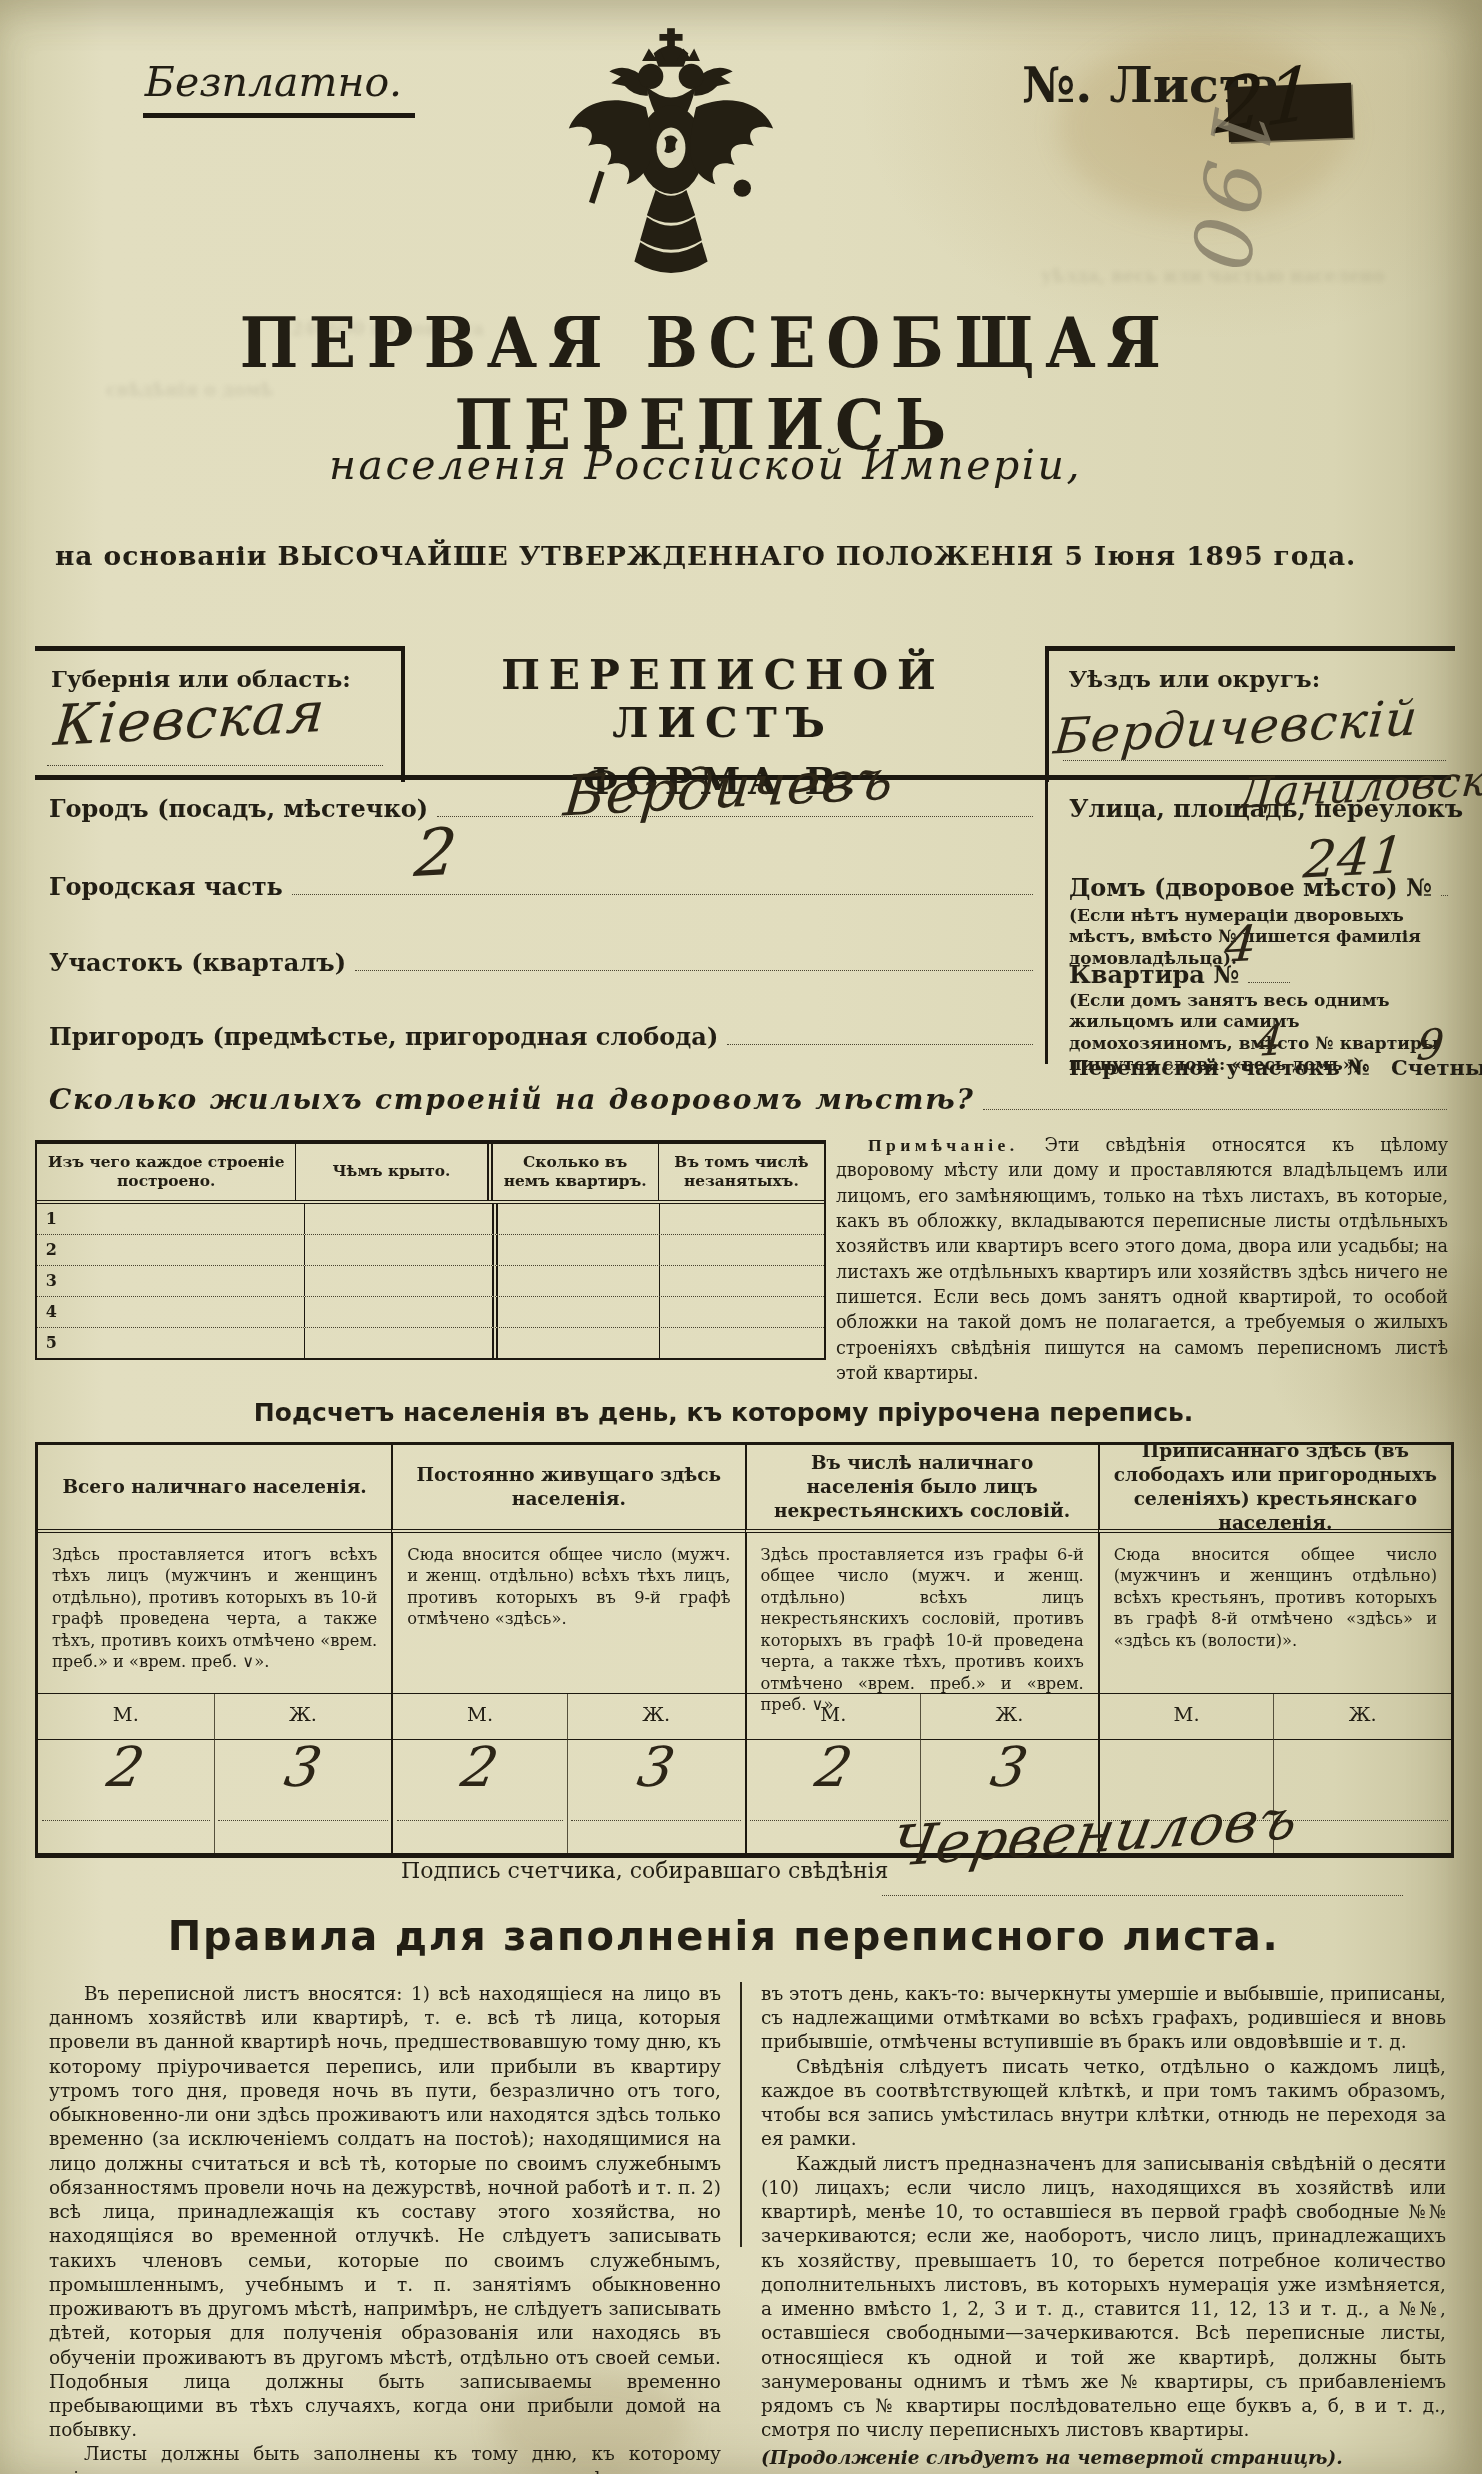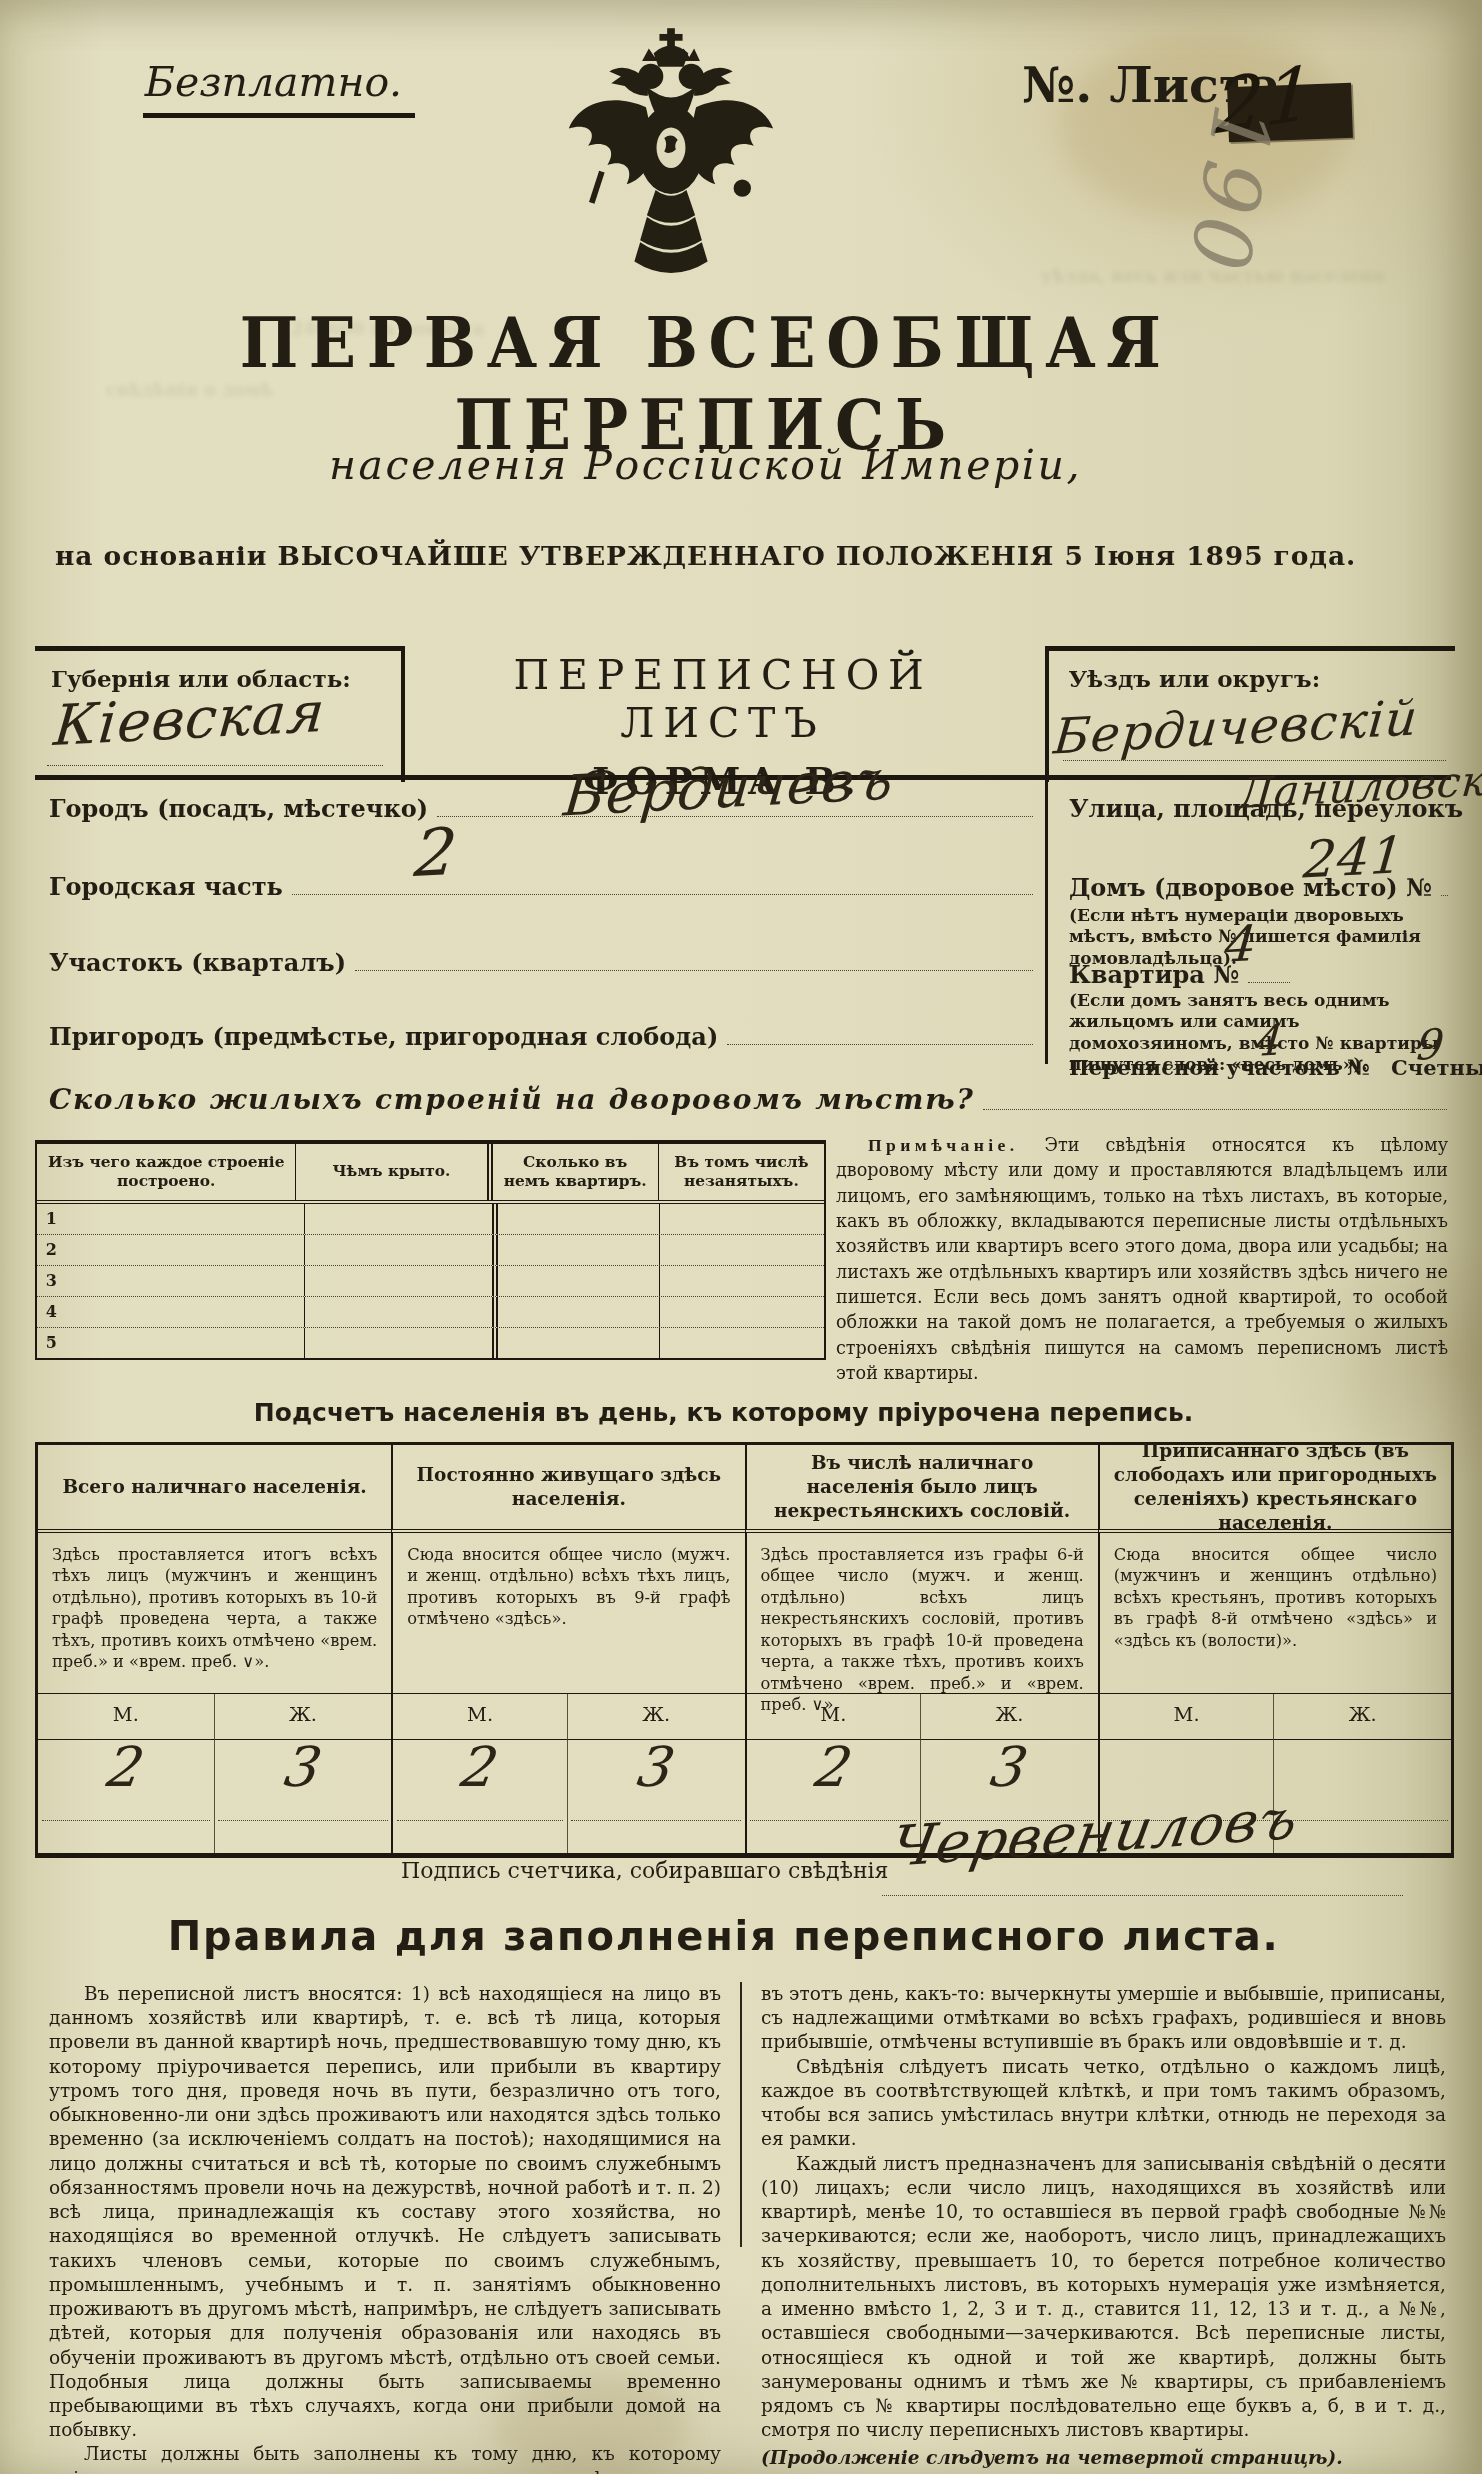--- a/index.html
+++ b/index.html
@@ -123,21 +123,21 @@
 
   <div class="abs" style="left:35px;top:646px;width:366px;height:131px;border-top:5.3px solid #1c1810;border-right:4.4px solid #1c1810;">
     <div style="font-size:23px;font-weight:bold;padding:14px 0 0 16px;">Губернія или область:</div>
     <div style="position:absolute;left:12.4px;right:17.6px;bottom:16px;border-bottom:1.8px dotted #45402f;"></div>
   </div>
   <div class="hw" style="left:55px;top:686px;font-size:56px;">
     <span>Кіевская</span>
   </div>
 
   <div class="abs center" style="left:401px;top:651px;width:644px;">
-    <div style="font-size:41px;font-weight:normal;letter-spacing:8.8px;">ПЕРЕПИСНОЙ ЛИСТЪ</div>
+    <div style="font-size:41px;font-weight:bold;letter-spacing:8.8px;">ПЕРЕПИСНОЙ ЛИСТЪ</div>
     <div style="font-size:37px;font-weight:bold;letter-spacing:7px;margin-top:12.4px;">ФОРМА В.</div>
   </div>
 
   <div class="abs" style="left:1045px;top:646px;width:406px;height:131px;border-top:5.3px solid #1c1810;border-left:4.4px solid #1c1810;">
     <div style="font-size:23px;font-weight:bold;padding:14px 0 0 19.4px;">Уѣздъ или округъ:</div>
     <div style="position:absolute;left:14px;right:8.8px;bottom:21px;border-bottom:1.8px dotted #45402f;"></div>
   </div>
   <div class="hw" style="left:1055px;top:699px;font-size:49px;">
     <span>Бердичевскій</span>
   </div>

